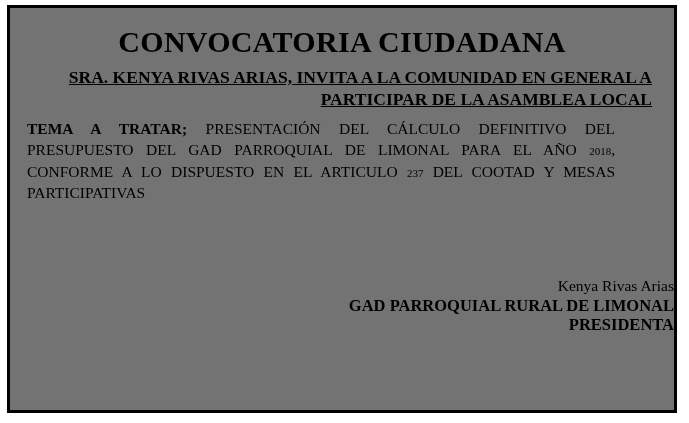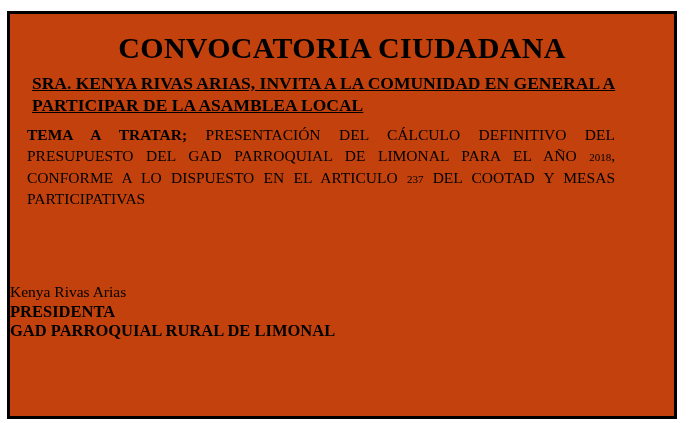--- a/index.html
+++ b/index.html
@@ -12,41 +12,41 @@
     width: 689px;
     height: 423px;
     background: #ffffff;
     font-family: "Liberation Serif", "DejaVu Serif", serif;
     color: #000000;
     overflow: hidden;
   }
   .frame {
     position: absolute;
     left: 7px;
-    top: 11px;
+    top: 5px;
     width: 664px;
     height: 402px;
     border: 3px solid #000000;
-    background: #c2410c;
+    background: #737373;
   }
   .title {
     margin: 17px 0 0 0;
     font-size: 30px;
     line-height: 34px;
     font-weight: bold;
     text-align: center;
     letter-spacing: 0.3px;
   }
   .subtitle {
-    margin: 7px 0 0 0;
+    margin: 7px 0 0 16px;
     padding: 0 22px;
     font-size: 17.5px;
     line-height: 22px;
     font-weight: bold;
-    text-align: left;
+    text-align: right;
     text-decoration: underline;
   }
   .topic {
     margin: 9px 59px 0 17px;
     font-size: 15.5px;
     line-height: 20.8px;
     text-align: justify;
   }
   .topic .lead {
     font-weight: bold;
@@ -63,21 +63,21 @@
     display: inline-block;
     width: 72px;
     font-weight: bold;
     vertical-align: baseline;
   }
   .details .val {
     white-space: pre-wrap;
   }
   .signature {
     margin-top: 72px;
-    text-align: left;
+    text-align: right;
     font-size: 15.5px;
     line-height: 19.5px;
   }
   .signature .strong {
     font-weight: bold;
     font-size: 16.5px;
   }
 </style>
 </head>
 <body>
@@ -90,18 +90,18 @@
     <h2 class="subtitle">SRA. KENYA RIVAS ARIAS, INVITA A LA COMUNIDAD EN GENERAL A PARTICIPAR DE LA ASAMBLEA LOCAL</h2>
 
     <p class="topic"><span class="lead">TEMA A TRATAR;</span>
       <span>PRESENTACIÓN DEL CÁLCULO DEFINITIVO DEL PRESUPUESTO DEL GAD PARROQUIAL DE LIMONAL PARA EL AÑO </span><span class="fig">2018</span><span>, CONFORME A LO DISPUESTO EN EL ARTICULO </span><span class="fig">237</span><span> DEL COOTAD Y MESAS PARTICIPATIVAS</span></p>
 
     <div class="details">
     </div>
 
     <div class="signature">
       <div>Kenya Rivas Arias</div>
+      <div class="strong">GAD PARROQUIAL RURAL DE LIMONAL</div>
       <div class="strong">PRESIDENTA</div>
-      <div class="strong">GAD PARROQUIAL RURAL DE LIMONAL</div>
     </div>
 
   </div>
 </div>
 
 </body></html>

